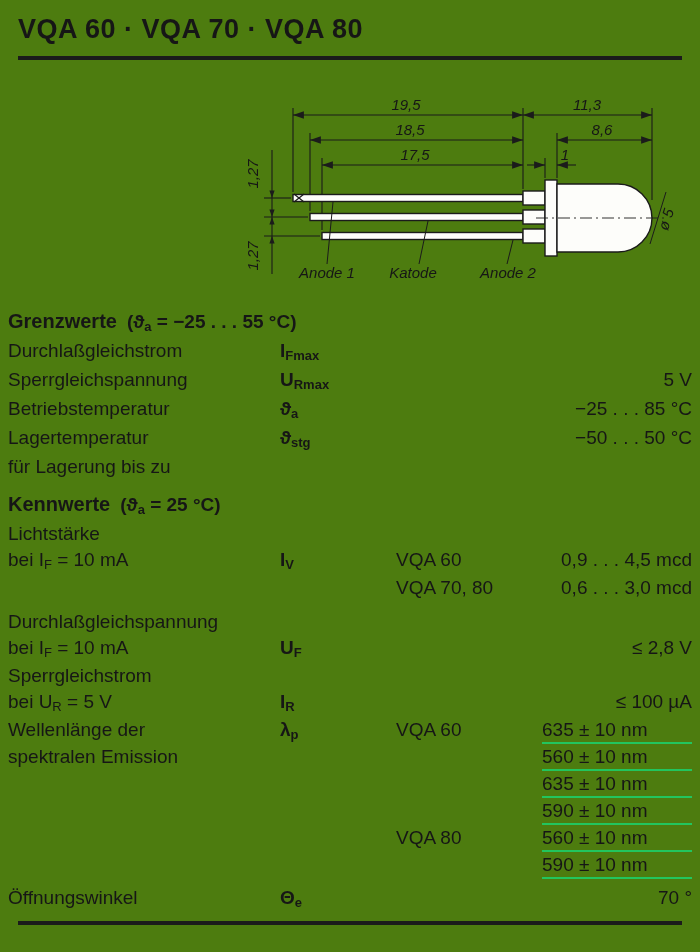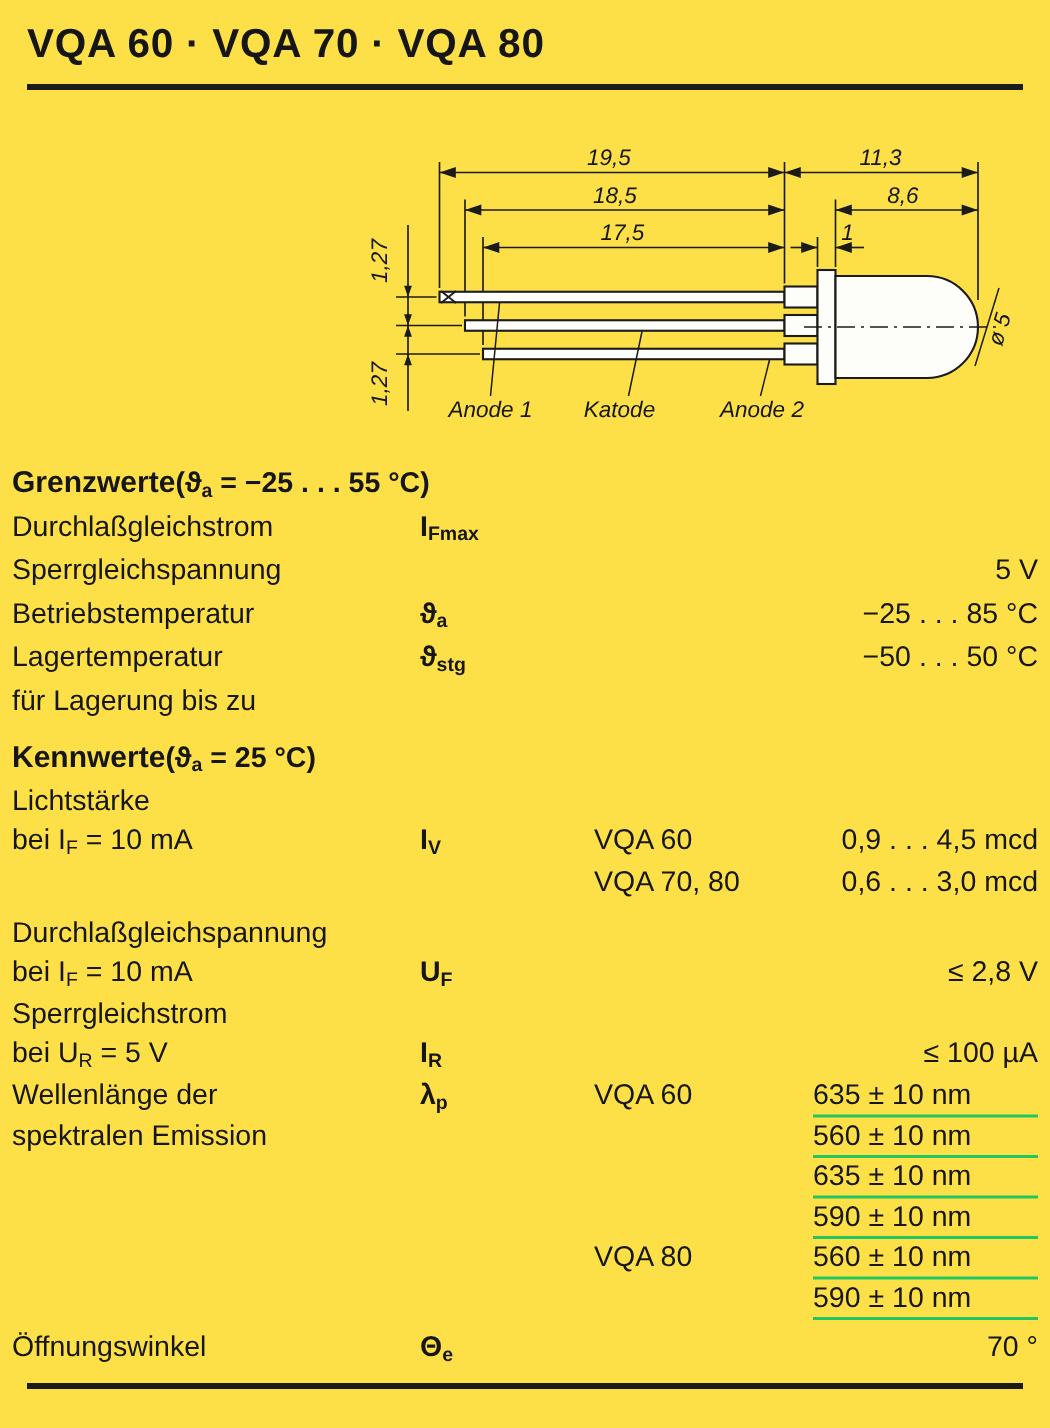--- a/index.html
+++ b/index.html
@@ -1,31 +1,31 @@
 <!DOCTYPE html>
 <html><head>
 <meta charset="utf-8">
 <style>
   html,body { margin:0; padding:0; background:#e8e8e4; }
   .page {
-    width:700px; height:952px; margin:0 auto; background:#fde047;
+    width:700px; height:952px; margin:0 auto; background:#4d7c0f;
     font-family:"Liberation Sans", sans-serif; color:#161616;
     position:relative; overflow:hidden;
   }
   .header { padding:12px 18px 0 18px; }
   .title { font-size:27px; font-weight:bold; letter-spacing:0.5px; line-height:34px; }
   .rule { height:4px; background:#1b1b1b; margin:10px 18px 0 18px; }
   .rule.bottom { margin-top:6px; }
   .drawing-wrap { margin-top:28px; }
   svg text { font-family:"Liberation Sans", sans-serif; }
 
   .specs { margin:10px 8px 0 8px; font-size:19px; }
   .sec-h { height:30px; display:flex; align-items:baseline; font-weight:bold; }
   .sec-h .hw { font-size:20px; }
-  .sec-h .hc { font-size:19px; }
+  .sec-h .hc { margin-left:10px; font-size:19px; }
   .line { display:flex; align-items:flex-start; }
   .h29{height:29px} .h28{height:28px} .h27{height:27px} .h26{height:26px} .h25{height:25px}
   .gap12{height:12px} .gap6{height:6px}
   .cl { width:272px; flex:none; white-space:nowrap; }
   .cs { width:116px; flex:none; font-weight:bold; white-space:nowrap; }
   .cv { width:132px; flex:none; white-space:nowrap; }
   .cd { flex:1; text-align:right; white-space:nowrap; }
   .cd.wl { flex:none; width:150px; margin-left:auto; text-align:left;
            border-bottom:2px solid #22c55e; padding-bottom:1px; }
   .sb { font-size:13px; vertical-align:-3px; }
@@ -127,20 +127,21 @@
     </div>
 
     <div class="line h29">
       <div class="cl">Durchlaßgleichstrom</div>
       <div class="cs"><span>I</span><span class="sb">Fmax</span></div>
       <div class="cv"></div>
     </div>
 
     <div class="line h29">
       <div class="cl">Sperrgleichspannung</div>
+      <div class="cs"><span>U</span><span class="sb">Rmax</span></div>
       <div class="cv"></div>
       <div class="cd">5 V</div>
     </div>
 
     <div class="line h29">
       <div class="cl">Betriebstemperatur</div>
       <div class="cs"><span>ϑ</span><span class="sb">a</span></div>
       <div class="cv"></div>
       <div class="cd">−25 . . . 85 °C</div>
     </div>

